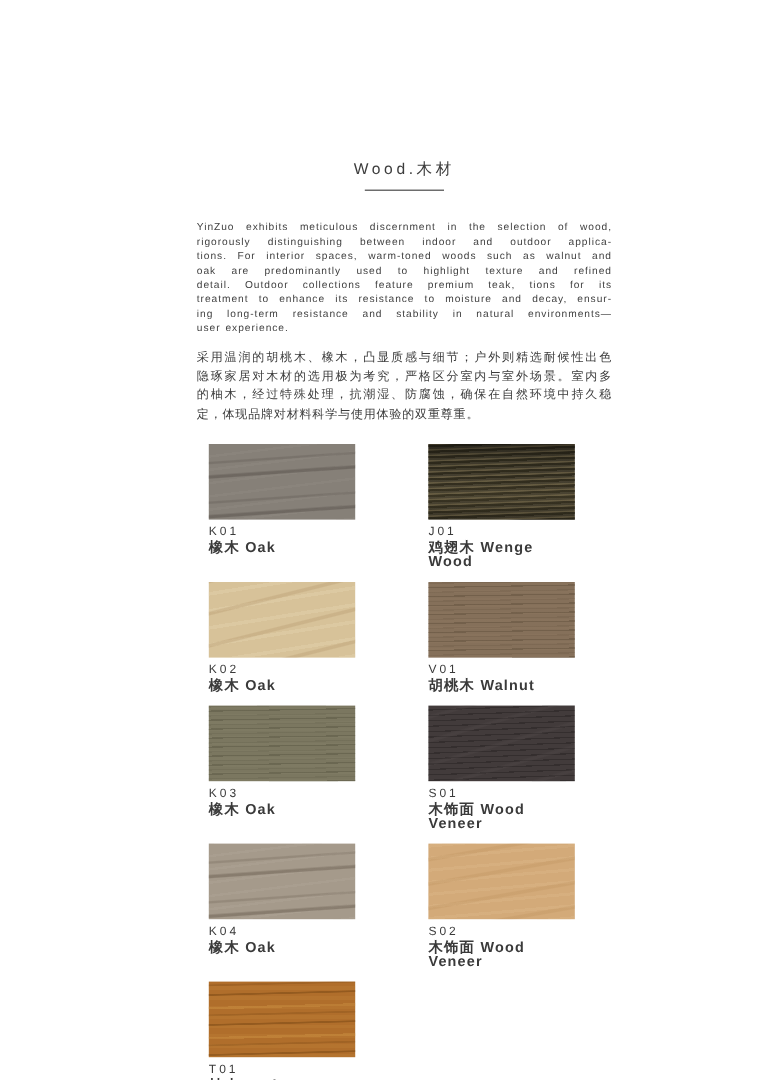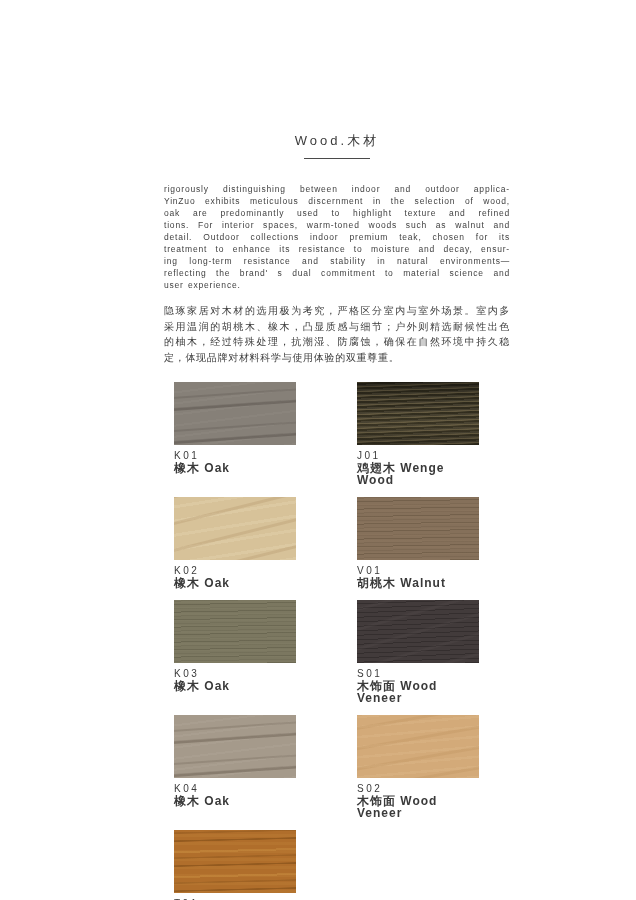--- a/index.html
+++ b/index.html
@@ -81,33 +81,32 @@
   }
 </style>
 </head>
 <body>
 
 <div class="page">
   <div class="content">
     <h1 class="title">Wood.木材</h1>
     <div class="title-underline"></div>
     <div class="para para-en" id="para-en">
+        <span class="line">YinZuo exhibits meticulous discernment in the selection of wood,</span>
         <span class="line">rigorously distinguishing between indoor and outdoor applica-</span>
-        <span class="line">YinZuo exhibits meticulous discernment in the selection of wood,</span>
+        <span class="line">tions. For interior spaces, warm-toned woods such as walnut and</span>
         <span class="line">oak are predominantly used to highlight texture and refined</span>
-        <span class="line">tions. For interior spaces, warm-toned woods such as walnut and</span>
-        <span class="line">detail. Outdoor collections indoor premium teak, chosen for its</span>
+        <span class="line">detail. Outdoor collections feature premium teak, tions for its</span>
         <span class="line">treatment to enhance its resistance to moisture and decay, ensur-</span>
         <span class="line">ing long-term resistance and stability in natural environments—</span>
-        <span class="line">reflecting the brand' s dual commitment to material science and</span>
         <span class="line last">user experience.</span>
       </div>
     <div class="para para-zh" id="para-zh">
+        <span class="line">采用温润的胡桃木、橡木，凸显质感与细节；户外则精选耐候性出色</span>
         <span class="line">隐琢家居对木材的选用极为考究，严格区分室内与室外场景。室内多</span>
-        <span class="line">采用温润的胡桃木、橡木，凸显质感与细节；户外则精选耐候性出色</span>
         <span class="line">的柚木，经过特殊处理，抗潮湿、防腐蚀，确保在自然环境中持久稳</span>
         <span class="line last">定，体现品牌对材料科学与使用体验的双重尊重。</span>
       </div>
     <div class="grid" id="swatch-grid">
   <div class="cell">
     <div class="swatch" style="background-color: rgb(134, 128, 120); background-image: repeating-linear-gradient(-4deg, rgba(87, 80, 74, 0) 0px, rgba(87, 80, 74, 0) 9px, rgba(87, 80, 74, 0.5) 10px, rgba(87, 80, 74, 0.5) 11.5px, rgba(87, 80, 74, 0) 13px, rgba(87, 80, 74, 0) 21px, rgba(87, 80, 74, 0.28) 22px, rgba(87, 80, 74, 0.28) 23px, rgba(87, 80, 74, 0) 24px, rgba(87, 80, 74, 0) 33px), repeating-linear-gradient(-7deg, rgba(154, 148, 140, 0.2) 0px, rgba(154, 148, 140, 0.2) 2px, rgba(154, 148, 140, 0) 2px, rgba(154, 148, 140, 0) 11px);"></div>
     <div class="code">K01</div>
     <div class="name">橡木 Oak</div>
   </div>
 

